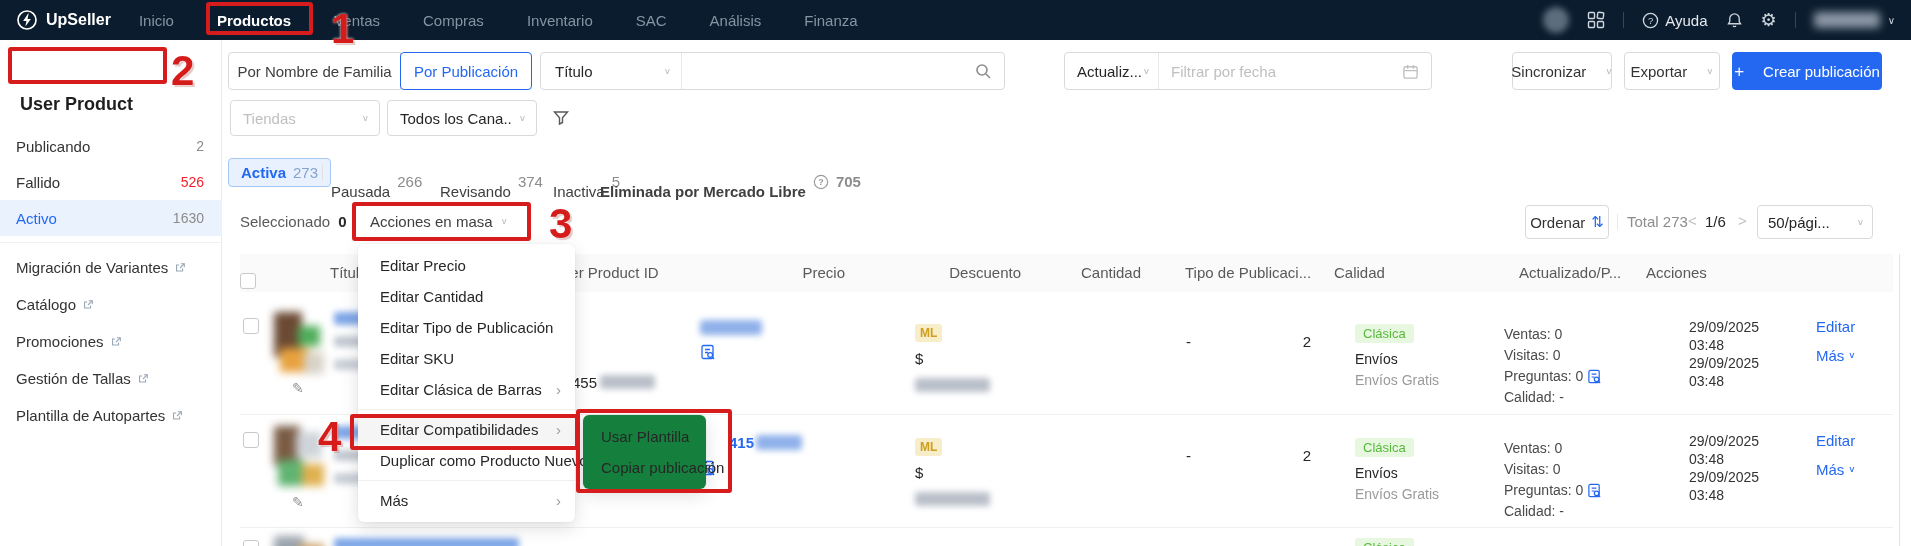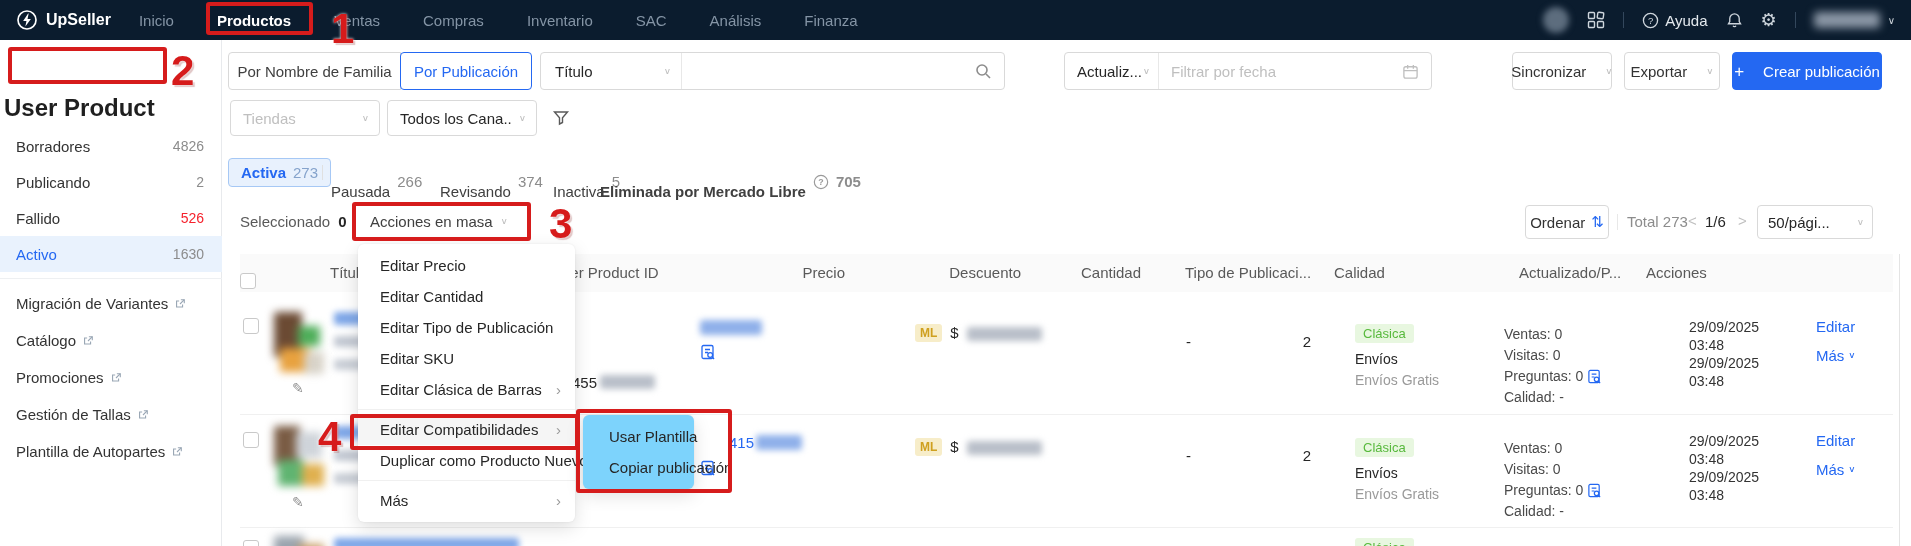--- a/index.html
+++ b/index.html
@@ -19,21 +19,21 @@
   .navdivider { width:1px; height:16px; background:#33475c; }
   .helpwrap { display:flex; align-items:center; gap:6px; color:#e4e9ee; font-size:15px; }
   .avatarblur { width:26px; height:26px; border-radius:50%; background:#5d6d7e; filter:blur(3px); }
   .nameblur { width:66px; height:16px; border-radius:3px; background:#8b97a6; filter:blur(4px); }
   .gear { font-size:18px; color:#cfd6dd; line-height:1; }
   .topchev { color:#cfd6dd; font-size:10px; }
 
   
   .sidebar { position:absolute; left:0; top:40px; width:222px; bottom:0; background:#fff;
     border-right:1px solid #e8eaed; }
-  .side-title { position:absolute; left:4px; top:54px; font-size:24px; font-weight:bold; color:#1f1f1f; }
+  .side-title { position:absolute; left:20px; top:54px; font-size:18px; font-weight:bold; color:#1f1f1f; }
   .side-items { position:absolute; left:0; top:88px; width:222px; }
   .side-item { height:36px; display:flex; align-items:center; justify-content:space-between;
     padding:0 18px 0 16px; font-size:15px; color:#333; cursor:pointer; }
   .side-item .count { color:#8c8c8c; font-size:14px; }
   .side-item.active { background:#e9f2fd; color:#2468f2; }
   .side-item .count.red { color:#f5222d; }
   .side-div { height:1px; background:#eef0f2; margin:6px 0; }
   .side-link { height:37px; display:flex; align-items:center; gap:6px; padding:0 16px;
     font-size:15px; color:#333; cursor:pointer; }
 
@@ -111,21 +111,21 @@
   .line-gray1 { width:165px; height:11px; background:#c2c8d2; margin-top:11px; }
   .line-gray2 { width:130px; height:11px; background:#c9ced6; margin-top:12px; }
   .upid-cell { padding-top:calc(var(--b) + 32px); padding-left:27px; display:flex; align-items:center; gap:3px; }
   .idblur { display:inline-block; width:55px; height:14px; background:#b9bfc9; }
   .pub-cell { padding-top:calc(var(--b) + 2px); padding-left:5px; }
   .publine { display:flex; align-items:center; gap:2px; }
   .pubblur { display:inline-block; width:62px; height:15px; background:#8fb0ea; }
   .publink { color:#2468f2; }
   .pubicon { margin-top:9px; }
   .price-cell { padding-top:calc(var(--b) + 6px); padding-left:50px; display:flex;
-    align-items:flex-start; gap:8px; }
+    align-items:flex-start; gap:8px;flex-direction:column; }
   .mlbadge { background:#f7edc9; color:#cfa01f; font-size:12px; font-weight:bold;
     padding:2px 5px; border-radius:3px; line-height:1.2; }
   .priceblur { display:inline-block; width:75px; height:14px; background:#b9bfc9; margin-top:3px; }
   .desc-cell { padding-top:calc(var(--b) + 15px); padding-right:4px; }
   .qty-cell { padding-top:calc(var(--b) + 15px); padding-right:4px; }
   .type-cell { padding-top:calc(var(--b) + 6px); font-size:14px; }
   .pill-green { display:inline-block; background:#e8f7e0; color:#57b93c; font-size:13px;
     padding:2px 8px; border-radius:3px; }
   .envios { color:#262626; margin-top:8px; }
   .envios-gratis { color:#9a9a9a; margin-top:5px; }
@@ -138,22 +138,22 @@
   .mas .chev { color:#2468f2; }
 
   
   .menu { position:absolute; left:358px; top:244px; width:217px; background:#fff; border-radius:6px;
     box-shadow:0 6px 18px rgba(0,0,0,.13), 0 0 2px rgba(0,0,0,.08); padding:6px 0; z-index:10; }
   .mitem { height:31px; display:flex; align-items:center; padding:0 14px 0 22px; font-size:15px;
     color:#262626; cursor:pointer; white-space:nowrap; }
   .mitem .arrow { margin-left:auto; color:#999; font-size:15px; }
   .mitem.hl { background:#f5f5f5; }
   .mdiv { height:1px; background:#f0f0f0; margin:4px 0; }
-  .submenu { position:absolute; left:583px; top:415px; width:111px; background:#7dd3fc; border-radius:6px;
-    box-shadow:0 6px 18px rgba(0,0,0,.13), 0 0 2px rgba(0,0,0,.08); padding:6px 8px; z-index:11; }
+  .submenu { position:absolute; left:583px; top:415px; width:123px; background:#15803d; border-radius:6px;
+    box-shadow:0 6px 18px rgba(0,0,0,.13), 0 0 2px rgba(0,0,0,.08); padding:6px 0; z-index:11; }
   .smitem { height:31px; display:flex; align-items:center; padding:0 10px 0 18px; font-size:15px;
     color:#262626; cursor:pointer; white-space:nowrap; }
 
   
   .redbox { position:absolute; border:4px solid #d61c1c; border-radius:3px; z-index:30; pointer-events:none; }
   .rednum { position:absolute; z-index:30; color:#d61b1b; font-size:42px; font-weight:bold;
     text-shadow:0 0 3px #fff, 2px 2px 1px rgba(120,0,0,.25); pointer-events:none; line-height:1; }
 
   .scrollstrip { position:absolute; left:1899px; top:254px; bottom:0; width:12px; background:#fff;
     border-left:1px solid #e4e4e4; z-index:6; }
@@ -216,24 +216,20 @@
         <div class="nameblur"></div>
         <span class="topchev">∨</span>
       </div>
     </div>
   </header>
 
   <aside class="sidebar">
     <div class="side-title">User Product</div>
     <div class="side-items">
       <div class="side-item">
-        <span>Borradores</span>
-        <span class="count">4826</span>
-      </div>
-      <div class="side-item">
         <span>Publicando</span>
         <span class="count">2</span>
       </div>
       <div class="side-item">
         <span>Fallido</span>
         <span class="count red">526</span>
       </div>
       <div class="side-item active">
         <span>Activo</span>
         <span class="count">1630</span>
@@ -499,21 +495,21 @@
           <div class="pencil">✎</div>
         </div>
         <div class="titlelines">
           <div class="bl line-blue"></div>
           <div class="bl line-gray1"></div>
           <div class="bl line-gray2"></div>
         </div>
       </div>
       <div class="c3"></div>
       <div class="c4 pub-cell">
-        <div class="publine" style="padding-left:29px;">
+        <div class="publine" style="padding-left:29px;font-weight:bold;">
           <span class="publink">415</span>
           <span class="bl pubblur" style="width:46px;"></span>
         </div>
         <div class="pubicon" style="display:flex;">
           <svg width="16" height="17" viewBox="0 0 16 17" fill="none" stroke="#2468f2" stroke-width="1.3">
               <rect x="2" y="1.5" width="11" height="13" rx="1.5"></rect>
               <path d="M5 5.5h5M5 8.5h3"></path>
               <circle cx="10.2" cy="11" r="2.4"></circle>
               <path d="M12 12.8 14 15"></path>
             </svg>

